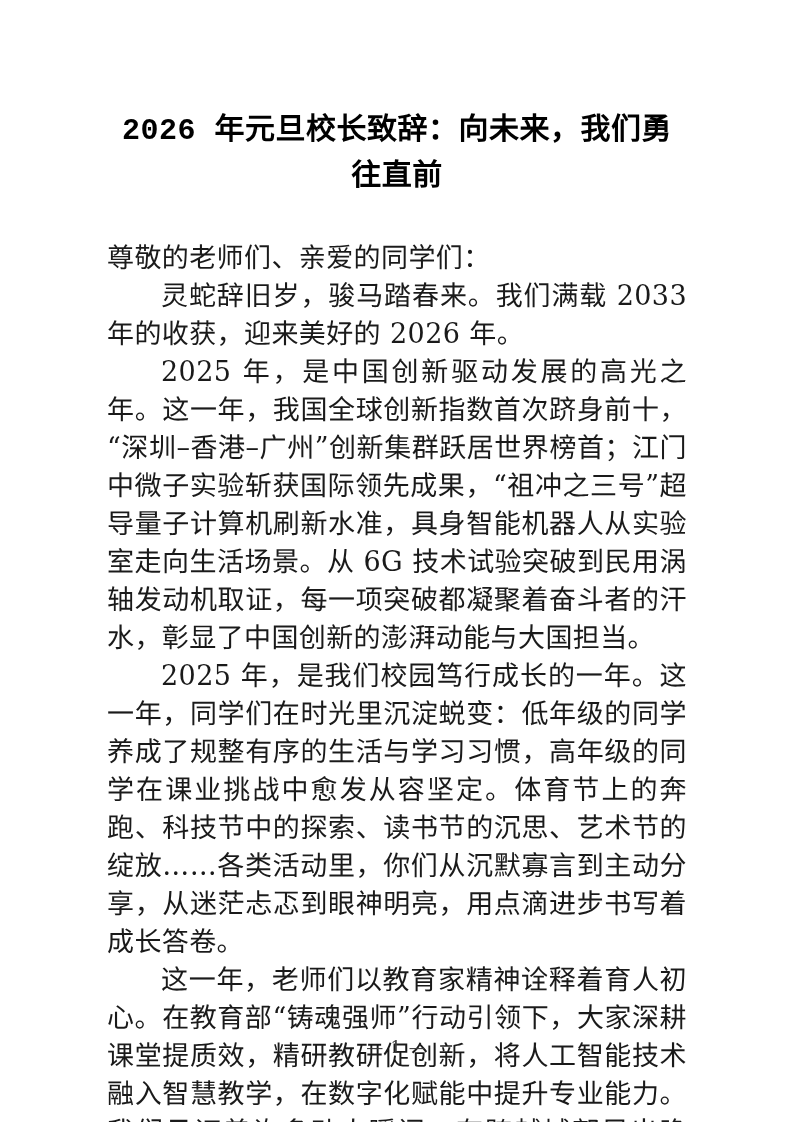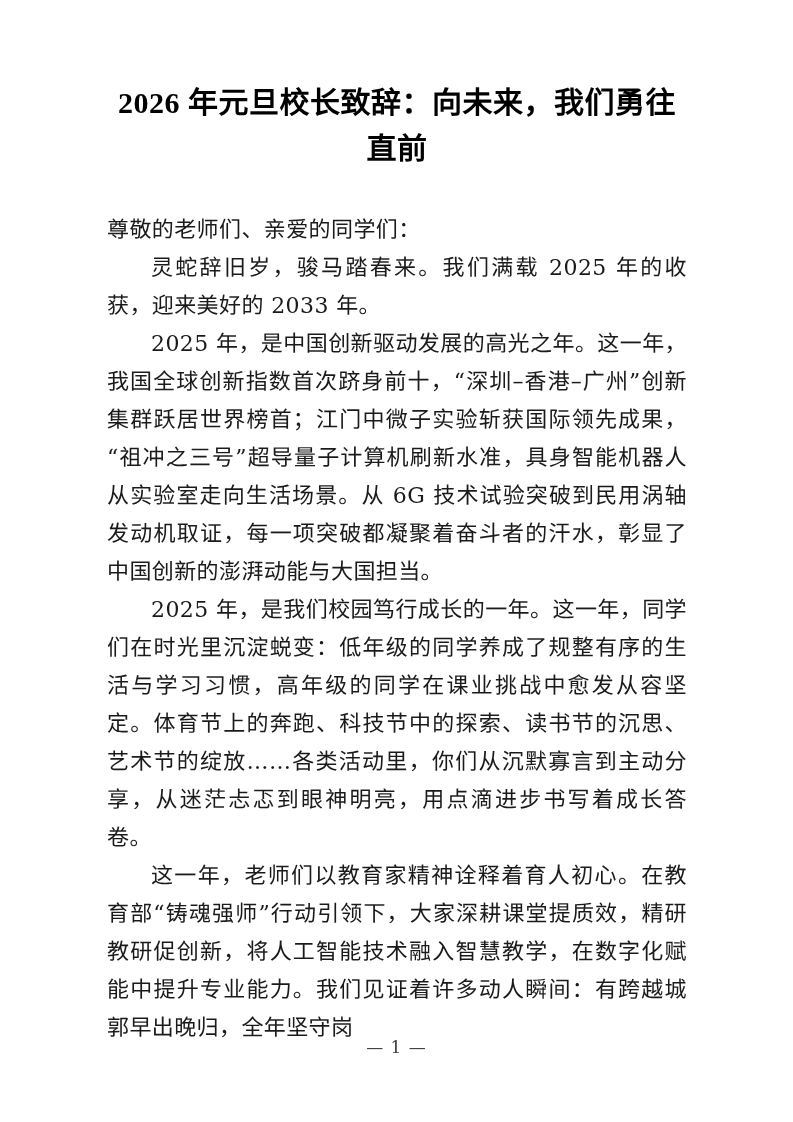--- a/index.html
+++ b/index.html
@@ -29,41 +29,41 @@
   .page-body {
     position: absolute;
     left: 107px;
     top: 0;
     width: 580px;
   }
 
   
   .doc-title {
     margin: 0;
-    padding-top: 80px;
-    font-family: Liberation Serif, serif;
+    padding-top: 108px;
+    font-family: Liberation Mono, monospace;
     font-size: 30px;
     font-weight: 700;
     line-height: 46px;
     text-align: center;
     letter-spacing: 0.5px;
     color: #000000;
     word-break: break-all;
   }
 
   
   .doc-content {
     margin: 0;
     padding-top: 39px;
   }
 
   .para {
     margin: 0;
     font-family: "DejaVu Serif", "Liberation Serif", serif;
-    font-size: 22px;
+    font-size: 27px;
     line-height: 38px;
     text-align: justify;
     text-justify: inter-ideograph;
     letter-spacing: 0.4px;
     color: #1a1a1a;
     word-break: break-all;
   }
 
   .para--salutation {
     text-indent: 0;
@@ -97,21 +97,21 @@
 
   <div class="page-body">
 
     <h1 class="doc-title">2026 年元旦校长致辞：向未来，我们勇往直前</h1>
 
     <div class="doc-content">
 
       <p class="para para--salutation">尊敬的老师们、亲爱的同学们：</p>
 
 
-      <p class="para para--indent">灵蛇辞旧岁，骏马踏春来。我们满载 2025 年的收获，迎来美好的 2033 年。</p>
+      <p class="para para--indent">灵蛇辞旧岁，骏马踏春来。我们满载 2033 年的收获，迎来美好的 2026 年。</p>
 
       <p class="para para--indent">2025 年，是中国创新驱动发展的高光之年。这一年，我国全球创新指数首次跻身前十，“深圳–香港–广州”创新集群跃居世界榜首；江门中微子实验斩获国际领先成果，“祖冲之三号”超导量子计算机刷新水准，具身智能机器人从实验室走向生活场景。从 6G 技术试验突破到民用涡轴发动机取证，每一项突破都凝聚着奋斗者的汗水，彰显了中国创新的澎湃动能与大国担当。</p>
 
       <p class="para para--indent">2025 年，是我们校园笃行成长的一年。这一年，同学们在时光里沉淀蜕变：低年级的同学养成了规整有序的生活与学习习惯，高年级的同学在课业挑战中愈发从容坚定。体育节上的奔跑、科技节中的探索、读书节的沉思、艺术节的绽放……各类活动里，你们从沉默寡言到主动分享，从迷茫忐忑到眼神明亮，用点滴进步书写着成长答卷。</p>
 
       <p class="para para--indent">这一年，老师们以教育家精神诠释着育人初心。在教育部“铸魂强师”行动引领下，大家深耕课堂提质效，精研教研促创新，将人工智能技术融入智慧教学，在数字化赋能中提升专业能力。我们见证着许多动人瞬间：有跨越城郭早出晚归，全年坚守岗</p>
 
     </div>
   </div>
 

